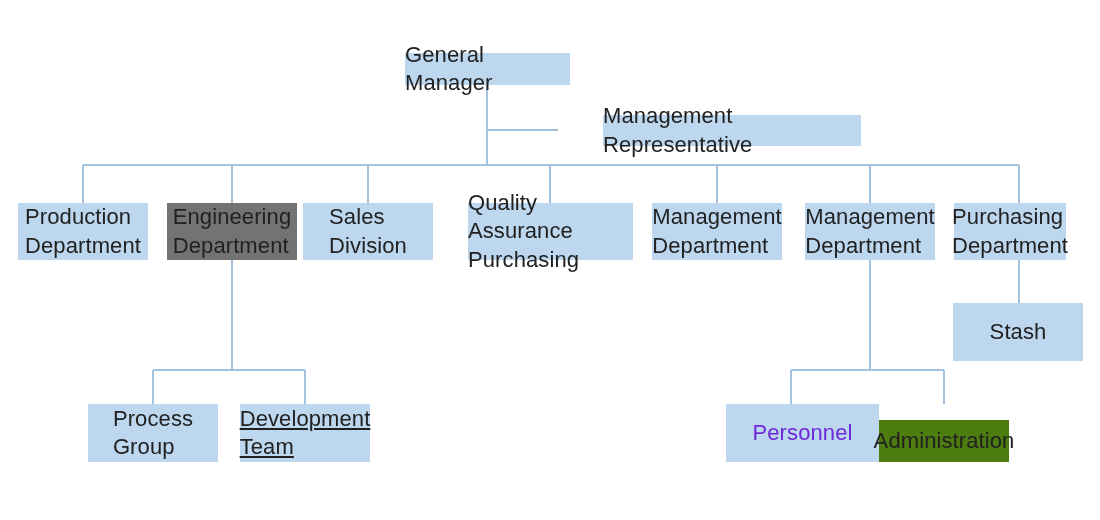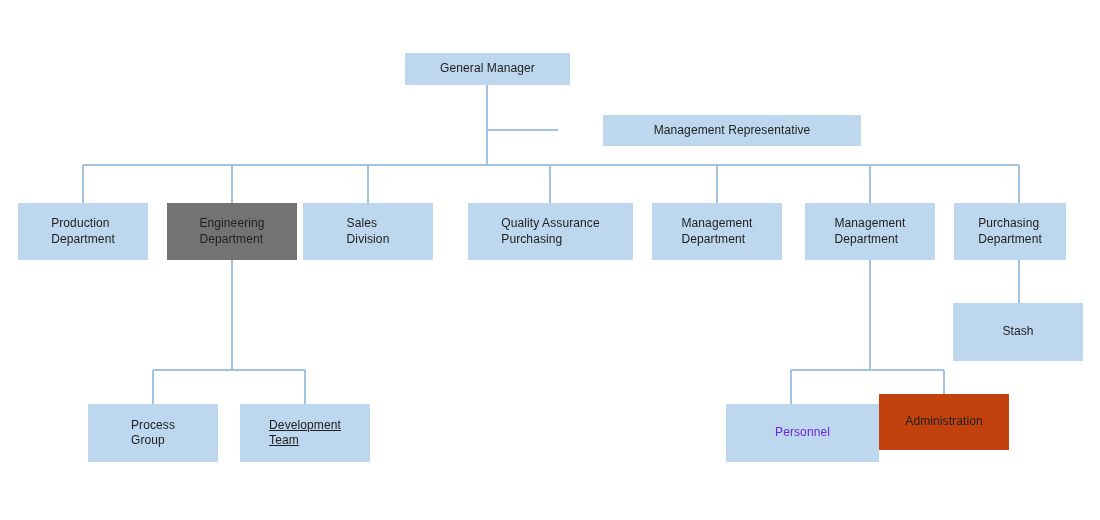--- a/index.html
+++ b/index.html
@@ -18,21 +18,21 @@
   .node {
     position: absolute;
     background: #BDD7EE;
     color: #212121;
     display: flex;
     align-items: center;
     justify-content: center;
     box-sizing: border-box;
   }
   .node .label {
-    font-size: 12px;
+    font-size: 22px;
     line-height: 1.28;
     text-align: left;
     white-space: pre-line;
     letter-spacing: 0.1px;
   }
   .edge {
     position: absolute;
     background: #A2C3E0;
   }
 </style>
@@ -100,16 +100,16 @@
     <div class="node" style="left: 953px; top: 303px; width: 130px; height: 58px; background: rgb(189, 215, 238); color: rgb(33, 33, 33);">
       <span class="label">Stash</span>
     </div>
     <div class="node" style="left: 240px; top: 404px; width: 130px; height: 58px; background: rgb(189, 215, 238); color: rgb(33, 33, 33); text-decoration: underline;">
       <span class="label">Development
 Team</span>
     </div>
     <div class="node" style="left: 726px; top: 404px; width: 153px; height: 58px; background: rgb(189, 215, 238); color: #6d28d9;">
       <span class="label">Personnel</span>
     </div>
-    <div class="node" style="left: 879px; top: 394px; width: 130px; height: 56px; background: #c2410c; color: rgb(33, 33, 33);">
+    <div class="node" style="left: 879px; top: 420px; width: 130px; height: 42px; background: #4d7c0f; color: rgb(33, 33, 33);">
       <span class="label">Administration</span>
     </div>
   </div>
 
 </body></html>

